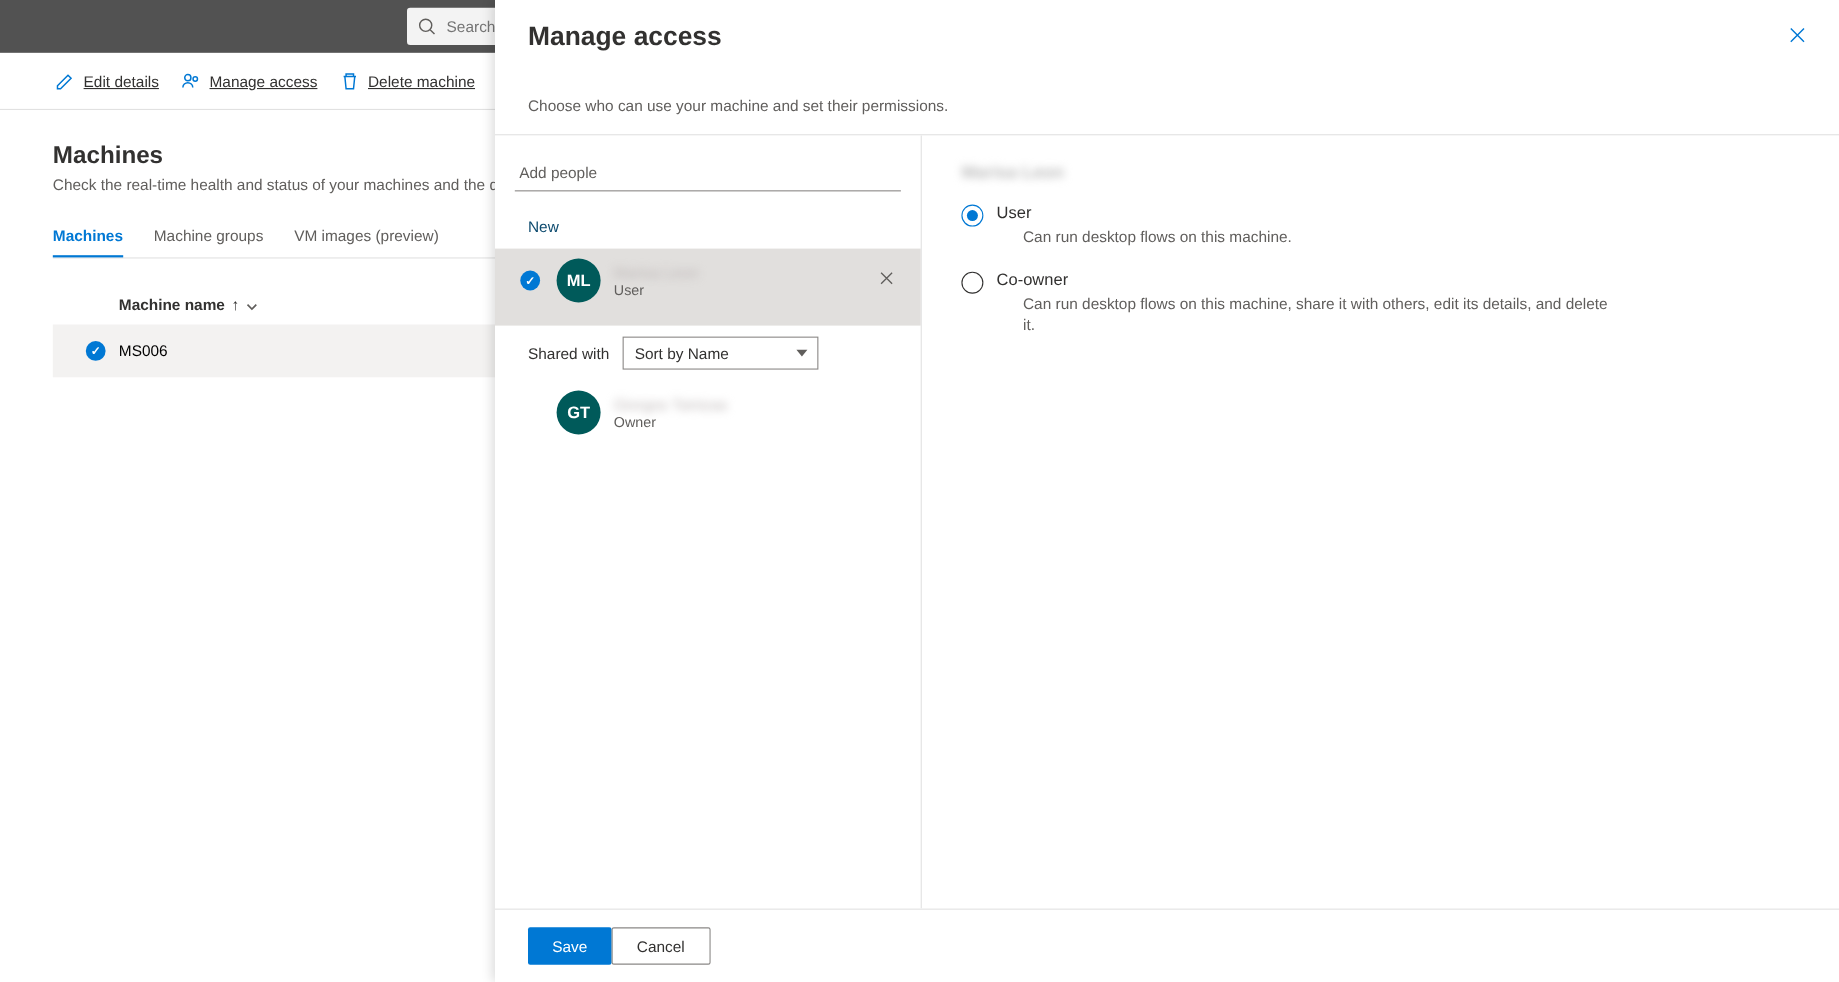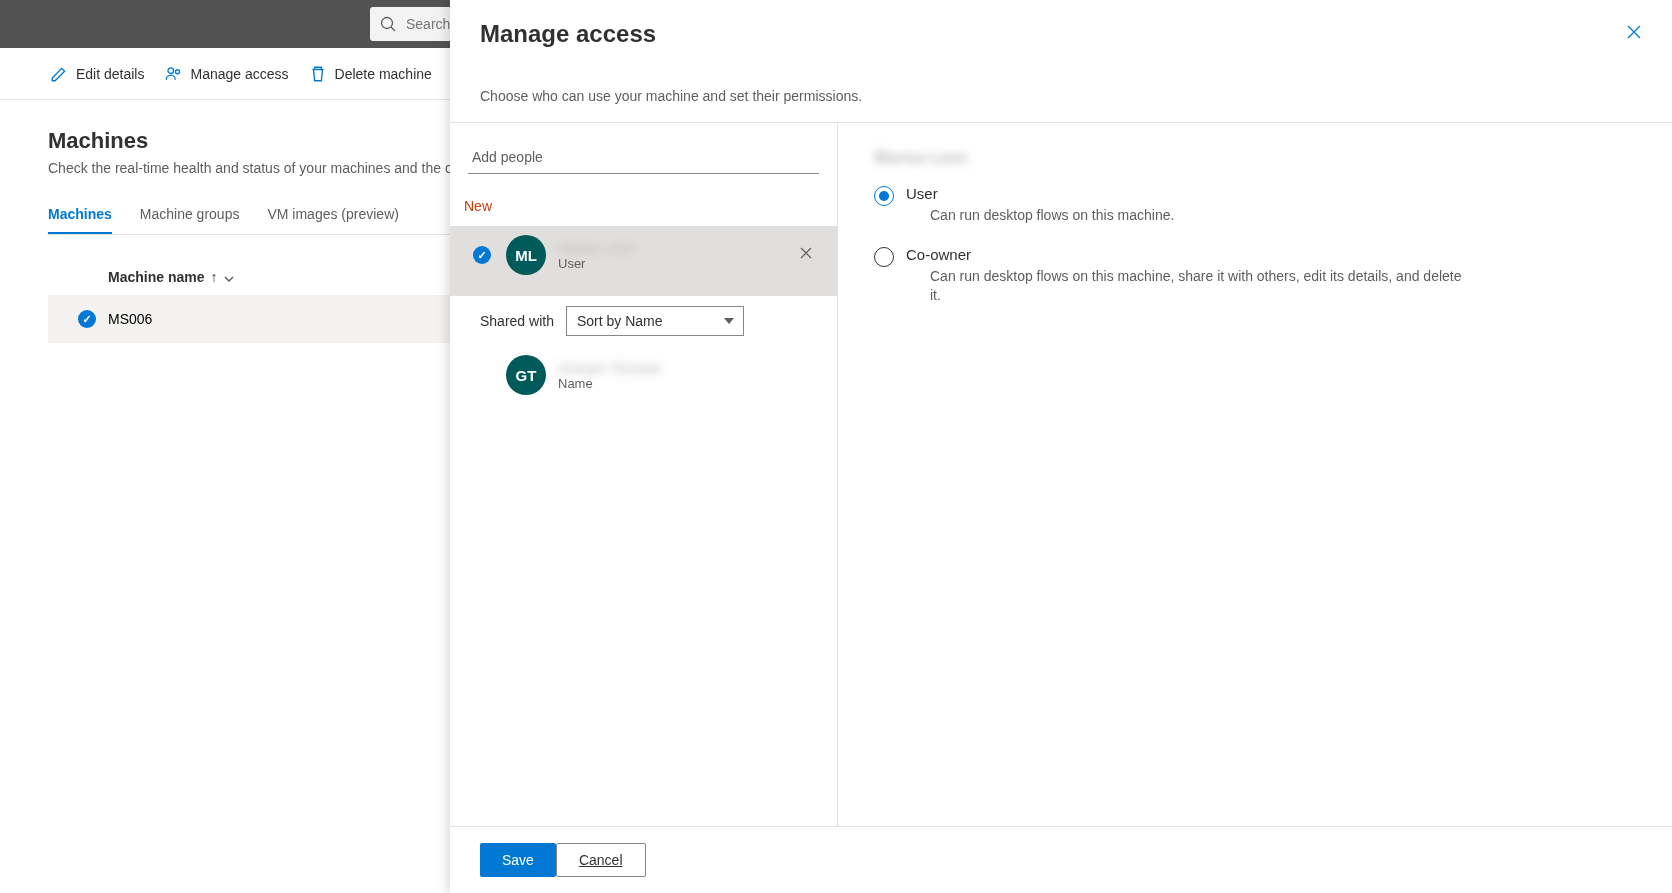--- a/index.html
+++ b/index.html
@@ -6,21 +6,21 @@
 body { width: 1672px; height: 893px; overflow: hidden; background: #fff; position: relative; }
 
 
 .topbar { height: 48px; background: #525252; display: flex; align-items: center; padding-left: 370px; }
 .search-wrap { display: flex; align-items: center; background: #f3f3f3; border-radius: 3px; height: 34px; width: 400px; padding: 0 10px; color: #555; }
 .search-wrap svg { width: 16px; height: 16px; margin-right: 10px; flex-shrink: 0; }
 .search-wrap input { border: none; background: transparent; outline: none; font-size: 14px; color: #333; width: 100%; }
 
 
 .cmdbar { height: 52px; border-bottom: 1px solid #e1e1e1; display: flex; align-items: center; padding-left: 50px; gap: 20px; font-size: 14px; color: #323130; }
-.cmd { display: flex; align-items: center; gap: 8px; cursor: pointer; }
+.cmd { display: flex; align-items: center; gap: 8px; cursor: pointer; text-decoration: underline; }
 .cmd svg { width: 18px; height: 18px; }
 
 
 .content { padding: 28px 48px; }
 .page-title { font-size: 22px; font-weight: 600; color: #323130; margin-bottom: 6px; }
 .page-sub { font-size: 14px; color: #605e5c; margin-bottom: 20px; }
 
 .tabs { display: flex; gap: 28px; border-bottom: 1px solid #e1e1e1; }
 .tab { font-size: 14px; padding: 10px 0; color: #605e5c; cursor: pointer; border-bottom: 2px solid transparent; }
 .tab.active { color: #0078d4; border-bottom-color: #0078d4; font-weight: 600; }
@@ -37,21 +37,21 @@
 .panel-title { font-size: 24px; font-weight: 600; color: #323130; margin-bottom: 8px; }
 .panel-sub { font-size: 14px; color: #605e5c; margin-top: 40px; }
 .close-btn { position:absolute; top: 24px; right: 30px; cursor:pointer; color:#0078d4; }
 
 .panel-body { flex:1; display:flex; overflow:hidden; }
 .col-left { width: 388px; border-right: 1px solid #e1e1e1; padding: 18px 0 0 0; }
 .col-right { flex:1; padding: 26px 36px; }
 
 .add-input { margin: 0 18px; border: none; border-bottom: 1px solid #8a8886; padding: 8px 4px; font-size: 14px; width: calc(100% - 36px); outline:none; color:#737373;}
 .add-input::placeholder{color:#605e5c;}
-.section-label { font-size: 14px; color: #c2410c; padding: 24px 20px 12px 14px; }
+.section-label { font-size: 14px; color: #0c4a6e; padding: 24px 20px 12px 30px; }
 
 .person-row { display:flex; align-items:center; height: 70px; padding: 0 24px 12px 20px; gap: 12px; }
 .person-row.selected { background: #e1dfdd; }
 .person-check { width: 24px; display:flex; justify-content:center;}
 .avatar { width: 40px; height: 40px; border-radius:50%; background:#005a5a; color:#fff; display:flex; align-items:center; justify-content:center; font-size:15px; font-weight:600; flex-shrink:0;}
 .person-info { flex:1; display:flex; flex-direction:column; }
 .person-name { font-size: 14px; color:#beb8b8; filter: blur(4px); }
 .person-role { font-size: 13px; color:#605e5c; }
 .remove-x { color:#605e5c; cursor:pointer; font-size: 16px; }
 
@@ -67,21 +67,21 @@
 .radio { width:20px; height:20px; border:1px solid #323130; border-radius:50%; flex-shrink:0; display:flex; align-items:center; justify-content:center; margin-top:1px; cursor:pointer;}
 .radio.checked { border-color:#0078d4; }
 .radio.checked::after { content:""; width:10px; height:10px; border-radius:50%; background:#0078d4; }
 .radio-text { display:flex; flex-direction:column; gap:4px; max-width: 560px;}
 .radio-title { font-size:15px; color:#323130; }
 .radio-desc { font-size:14px; color:#605e5c; line-height:1.4;margin-left:24px; }
 
 .panel-footer { border-top:1px solid #e1e1e1; padding: 16px 30px; display:flex; gap: 0; }
 .btn { height: 34px; padding: 0 22px; font-size:14px; border-radius:2px; cursor:pointer; }
 .btn-primary { background:#0078d4; color:#fff; border:none; }
-.btn-secondary { background:#fff; color:#323130; border:1px solid #8a8886;text-decoration:underline; }
+.btn-secondary { background:#fff; color:#323130; border:1px solid #8a8886; }
 </style>
 </head>
 <body>
 
 <div class="topbar">
   <div class="search-wrap">
     <svg viewBox="0 0 16 16" fill="none" stroke="#605e5c" stroke-width="1.3">
         <circle cx="7" cy="7" r="5.5"></circle>
         <line x1="11" y1="11" x2="15" y2="15"></line>
       </svg>
@@ -178,21 +178,21 @@
         <div class="sort-wrap">
           <div class="sort-select">Sort by Name</div>
         </div>
       </div>
 
       <div class="person-row">
         <div class="person-check"></div>
         <div class="avatar">GT</div>
         <div class="person-info">
           <span class="person-name">Giorgos Tsintzas</span>
-          <span class="person-role">Name</span>
+          <span class="person-role">Owner</span>
         </div>
       </div>
     </div>
 
     <div class="col-right">
       <span class="detail-name">Marisa Leon</span>
 
       <div class="radio-item">
         <div class="radio checked"></div>
         <div class="radio-text">

